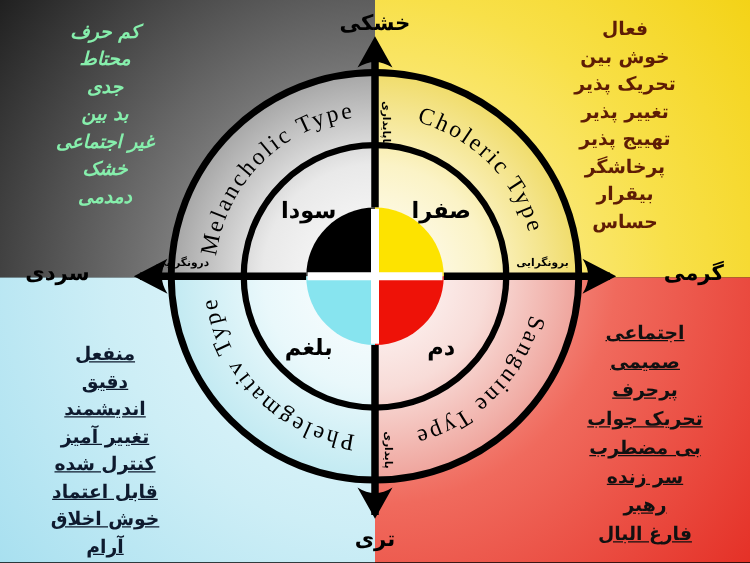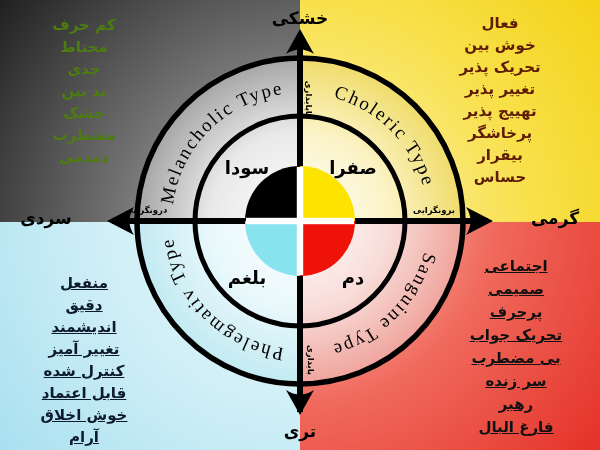--- a/index.html
+++ b/index.html
@@ -9,21 +9,21 @@
   .quad.tl{left:0;top:0;height:222px;
     background:radial-gradient(circle 430px at 100% 105%, #c6c6c6 0%, #6e6e6e 45%, #0b0b0b 100%);}
   .quad.tr{left:300px;top:0;height:222px;
     background:radial-gradient(circle 430px at 0% 105%, #fdf5c4 0%, #f8e049 55%, #f2ce05 100%);}
   .quad.bl{left:0;top:222px;height:228px;
     background:radial-gradient(circle 430px at 100% -5%, #f0fbfd 0%, #cdeef6 50%, #9edcee 100%);}
   .quad.br{left:300px;top:222px;height:228px;
     background:radial-gradient(circle 430px at 0% -5%, #fadcd6 0%, #f06a5d 45%, #e2231a 100%);}
   .traits{position:absolute;width:168px;text-align:center;font-weight:bold;
           font-size:15px;line-height:22px;direction:rtl;}
-  .traits.tl{left:0;top:14px;color:#4d7c0f;}
+  .traits.tl{left:0;top:14px;color:#86efac;font-style:italic;}
   .traits.tr{left:416px;top:12px;color:#5e1c05;}
   .traits.bl{left:0;top:272px;color:#0e1a2e;text-decoration:underline;}
   .traits.br{left:432px;top:255px;color:#111111;line-height:23px;text-decoration:underline;}
   svg.diagram{position:absolute;left:0;top:0;}
   .humor{font-size:18px;font-weight:bold;fill:#000;}
   .axis-label{font-size:17px;font-weight:bold;fill:#000;}
   .mini-label{font-size:8.5px;font-weight:bold;fill:#000;}
   .ring-label{font-family:"Liberation Serif","DejaVu Serif",serif;
               font-size:19px;fill:#000;letter-spacing:2px;}
 </style>
@@ -35,22 +35,22 @@
   <div class="quad tl"></div>
   <div class="quad tr"></div>
   <div class="quad bl"></div>
   <div class="quad br"></div>
 
   <div class="traits tl" dir="rtl">
     <div>کم حرف</div>
     <div>محتاط</div>
     <div>جدی</div>
     <div>بد بین</div>
+    <div>غیر اجتماعی</div>
     <div>خشک</div>
-    <div>مضطرب</div>
     <div>دمدمی</div>
   </div>
 
   <div class="traits tr" dir="rtl">
     <div>فعال</div>
     <div>خوش بین</div>
     <div>تحریک پذیر</div>
     <div>تغییر پذیر</div>
     <div>تهییج پذیر</div>
     <div>پرخاشگر</div>

